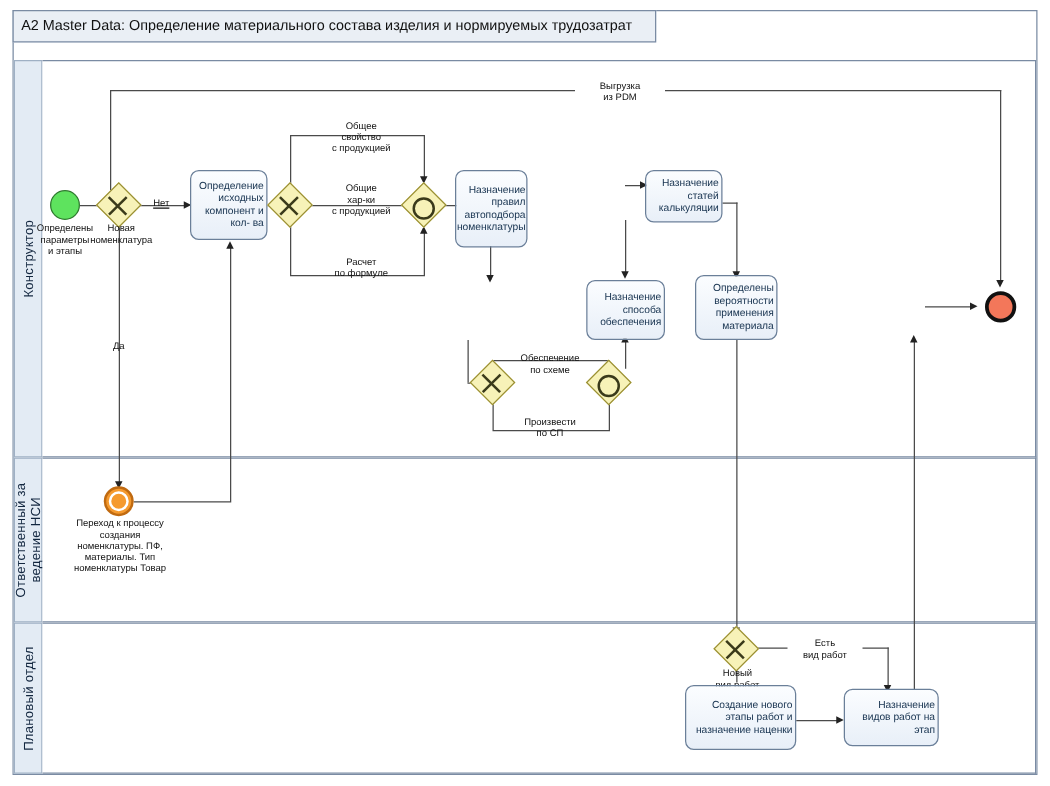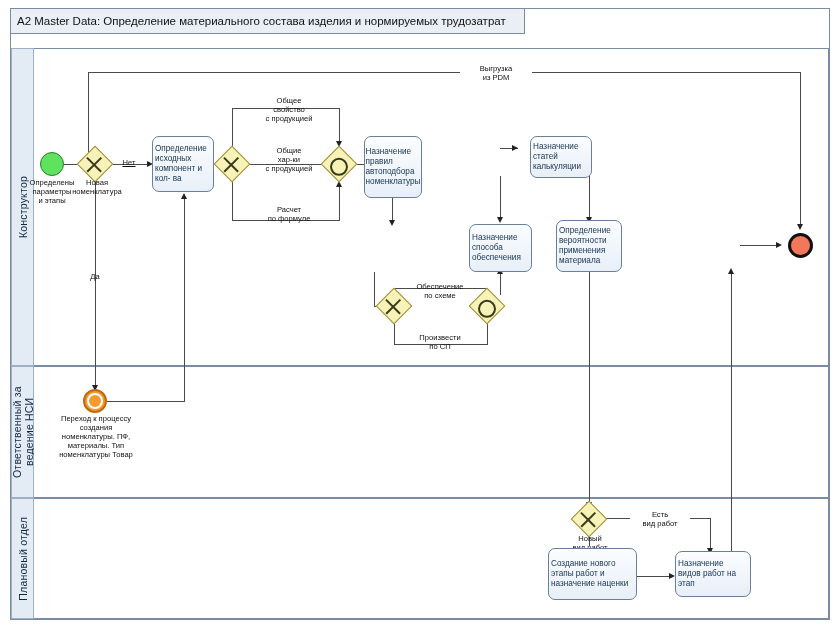--- a/index.html
+++ b/index.html
@@ -14,21 +14,21 @@
 
   .lane-head{position:absolute;left:11px;width:23px;background:#e3ebf4;border:1px solid #9fb0c4;
     box-sizing:border-box;display:flex;align-items:center;justify-content:center;}
   .lane-head span{writing-mode:vertical-rl;transform:rotate(180deg);font-size:10.5px;color:#12263f;
     text-align:center;line-height:12px;letter-spacing:.2px;}
   .lane-body{position:absolute;left:34px;width:795px;border:1px solid #7a8ba3;border-left:none;box-sizing:border-box;background:#fff;}
 
   
   .task{position:absolute;background:linear-gradient(#fbfdff,#e8eff8);border:1px solid #6a7f99;
     border-radius:7px;box-sizing:border-box;display:flex;align-items:center;justify-content:center;
-    text-align:left;font-size:8.2px;color:#16324f;line-height:10px;padding:2px;}
+    text-align:right;font-size:8.2px;color:#16324f;line-height:10px;padding:2px;}
 
   .gw{position:absolute;width:26px;height:26px;background:#f7f2b8;border:1px solid #9a8f33;
     transform:rotate(45deg);box-sizing:border-box;}
   .gw .gx,.gw .gx2{position:absolute;left:50%;top:3px;width:1.6px;height:20px;background:#3a3a1a;margin-left:-0.8px;}
   .gw .gx2{transform:rotate(90deg);}
   .gw .gcirc{position:absolute;left:50%;top:50%;width:14px;height:14px;margin:-7px 0 0 -7px;
     border:2px solid #3a3a1a;border-radius:50%;background:#f7f2b8;}
 
   .ev{position:absolute;border-radius:50%;box-sizing:border-box;}
   .ev.start{width:24px;height:24px;background:#5ee35e;border:1.5px solid #2f7a2f;}
@@ -211,25 +211,25 @@
 по СП</div>
 
   <div class="gw" style="left:474px;top:293px;">
     <div class="gcirc"></div>
   </div>
 
   <div class="task" style="left:469px;top:224px;width:63px;height:48px;">Назначение
 способа
 обеспечения</div>
 
-  <div class="task" style="left:516px;top:136px;width:62px;height:42px;margin-left:14px;">Назначение
+  <div class="task" style="left:516px;top:136px;width:62px;height:42px;">Назначение
 статей
 калькуляции</div>
 
-  <div class="task" style="left:556px;top:220px;width:66px;height:52px;">Определение
+  <div class="task" style="left:556px;top:220px;width:66px;height:52px;">Определены
 вероятности
 применения
 материала</div>
 
 
   <div class="ev end" style="left:788px;top:233px;"></div>
 
   <div class="lbl" style="left:460px;top:64px;width:72px;background:#fff;">Выгрузка
 из PDM</div>
 

